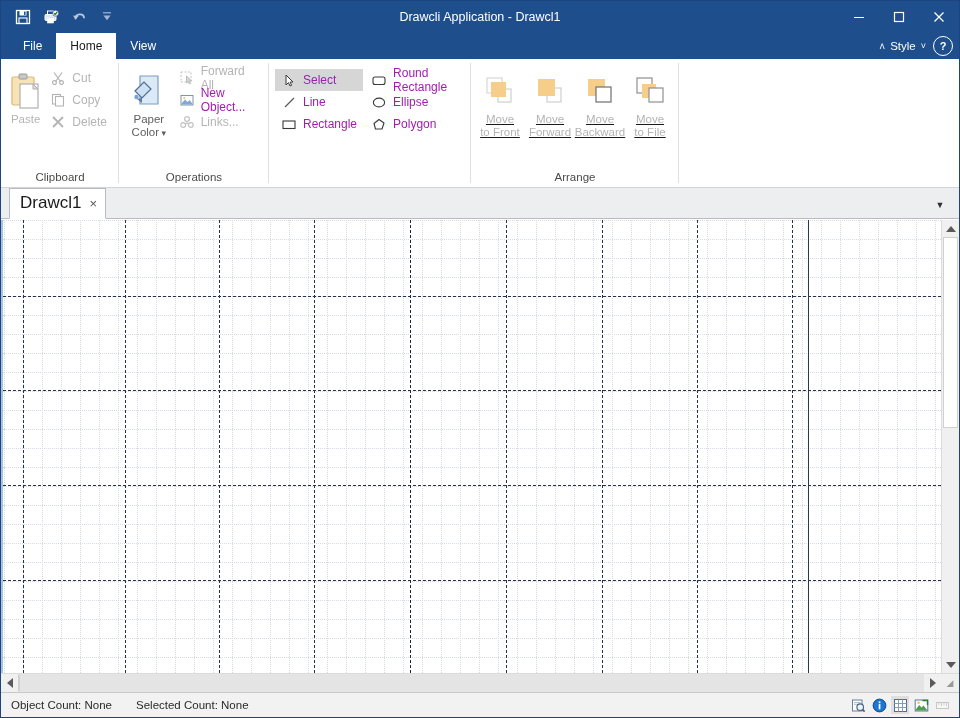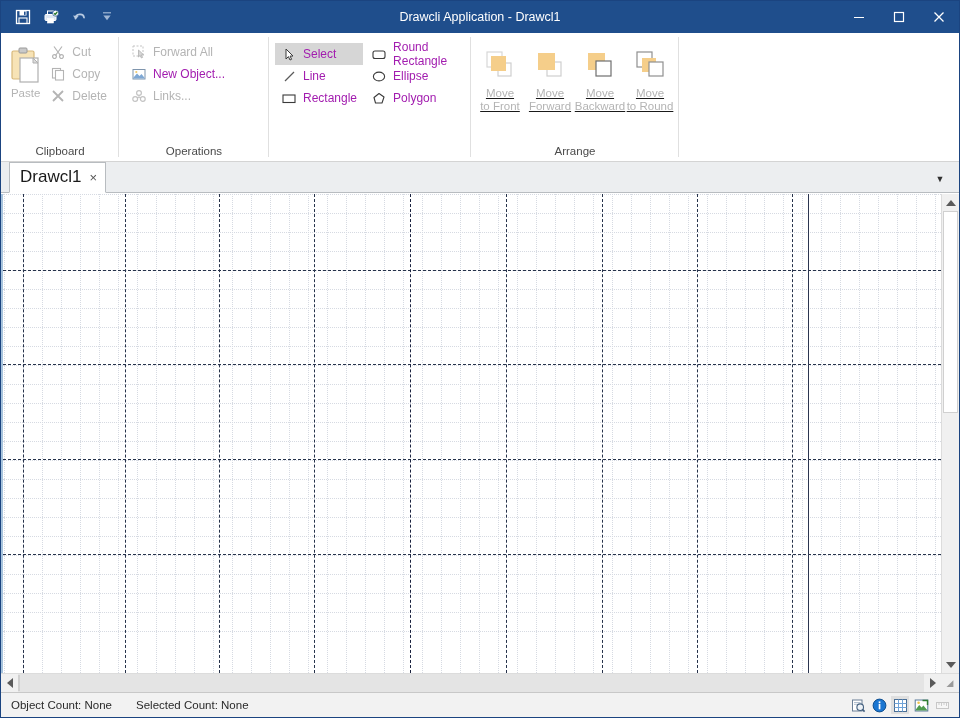--- a/index.html
+++ b/index.html
@@ -295,20 +295,31 @@
           </svg>
       </div>
       <div class="wbtn close">
         <svg width="12" height="12" viewBox="0 0 12 12">
             <path d="M1.5 1.5 L10.5 10.5 M10.5 1.5 L1.5 10.5" stroke="#ffffff" stroke-width="1.3"></path>
           </svg>
       </div>
     </div>
   </div>
 
+  <div class="tabrow">
+    <div class="rtab">File</div>
+    <div class="rtab active">Home</div>
+    <div class="rtab">View</div>
+    <div class="tabrow-right">
+      <span class="collapse-chev">˄</span>
+      <span class="style-label">Style</span>
+      <span class="style-caret">˅</span>
+      <span class="helpbtn">?</span>
+    </div>
+  </div>
 
   <div class="ribbon">
 
     <div class="group" style="width:118px;">
       <div class="group-content">
         <div class="bigbtn disabled">
           <div class="bicon">
             <svg width="34" height="38" viewBox="0 0 34 38">
               <rect x="3" y="5" width="22" height="28" rx="1.5" fill="#f7e3b6" stroke="#d8b87a" stroke-width="1.2"></rect>
               <rect x="10" y="2" width="8" height="5" rx="1" fill="#c9c9c9" stroke="#9a9a9a" stroke-width="1"></rect>
@@ -347,20 +358,35 @@
             <span>Delete</span>
           </div>
         </div>
       </div>
       <div class="group-label">Clipboard</div>
       <div class="group-sep"></div>
     </div>
 
     <div class="group" style="width:150px;">
       <div class="group-content">
+        <div class="bigbtn">
+          <div class="bicon">
+            <svg width="36" height="36" viewBox="0 0 36 36">
+              <path d="M9 3 L27 3 L27 31 L9 31 Z" fill="#dce9f7" stroke="#7f9dbd" stroke-width="1.2"></path>
+              <path d="M9 3 L27 3 L27 31 L9 31 Z" fill="url(#hatch)" opacity=".5"></path>
+              <path d="M4 18 L13 9 L20 16 L11 25 Z" fill="#cfe0f2" stroke="#4a6f96" stroke-width="1.2"></path>
+              <path d="M11 25 L11 30 L6 26 Z" fill="#5b7fa6"></path>
+              <circle cx="5.5" cy="24" r="2.2" fill="#7aa3cc"></circle>
+            </svg>
+          </div>
+          <div class="blabel">
+            <span>Paper</span><br>
+            <span>Color</span><span style="font-size:9px;">&nbsp;▾</span>
+          </div>
+        </div>
         <div class="smallcol">
           <div class="smallbtn disabled">
             <span class="sicon">
               <svg width="14" height="14" viewBox="0 0 14 14">
                 <rect x="1" y="1" width="10" height="10" fill="none" stroke="#c3c3c3" stroke-width="1" stroke-dasharray="2 1.5"></rect>
                 <path d="M6.5 5 L6.5 12 L8.2 10.4 L9.4 13 L10.6 12.4 L9.4 9.9 L11.6 9.8 Z" fill="#d8d8d8" stroke="#b0b0b0" stroke-width=".8"></path>
               </svg>
             </span>
             <span>Forward All</span>
           </div>
@@ -498,21 +524,21 @@
           <div class="arr">
             <div class="aicon">
               <svg width="34" height="32" viewBox="0 0 34 32">
                 <rect x="4" y="3" width="15" height="15" fill="#ffffff" stroke="#8f8f8f" stroke-width="1.2"></rect>
                 <rect x="9" y="9" width="14" height="14" fill="#f5ce8a"></rect>
                 <rect x="16" y="13" width="14" height="14" fill="#ffffff" stroke="#8f8f8f" stroke-width="1.2"></rect>
               </svg>
             </div>
             <div class="alabel">
               <span>Move</span><br>
-              <span>to Round</span>
+              <span>to File</span>
             </div>
           </div>
 
         </div>
       </div>
       <div class="group-label">Arrange</div>
       <div class="group-sep"></div>
     </div>
 
   </div>

